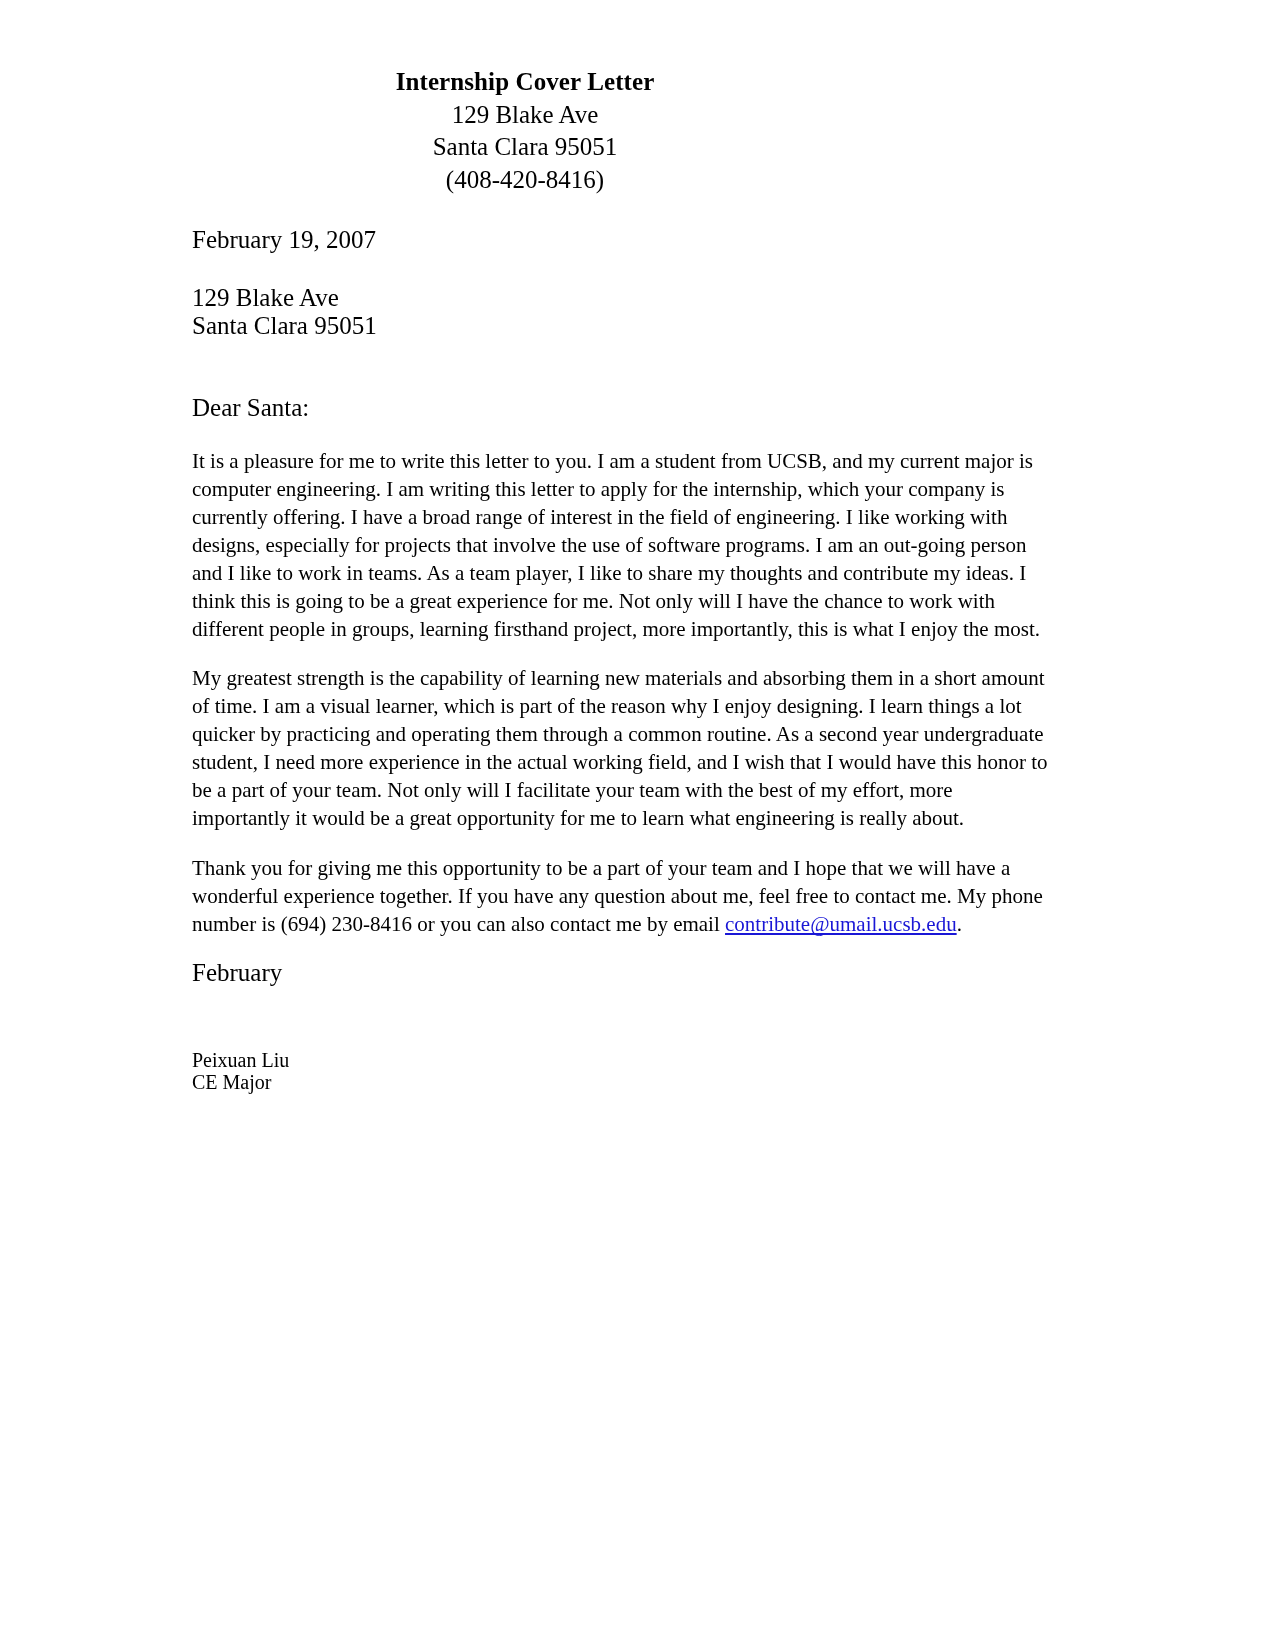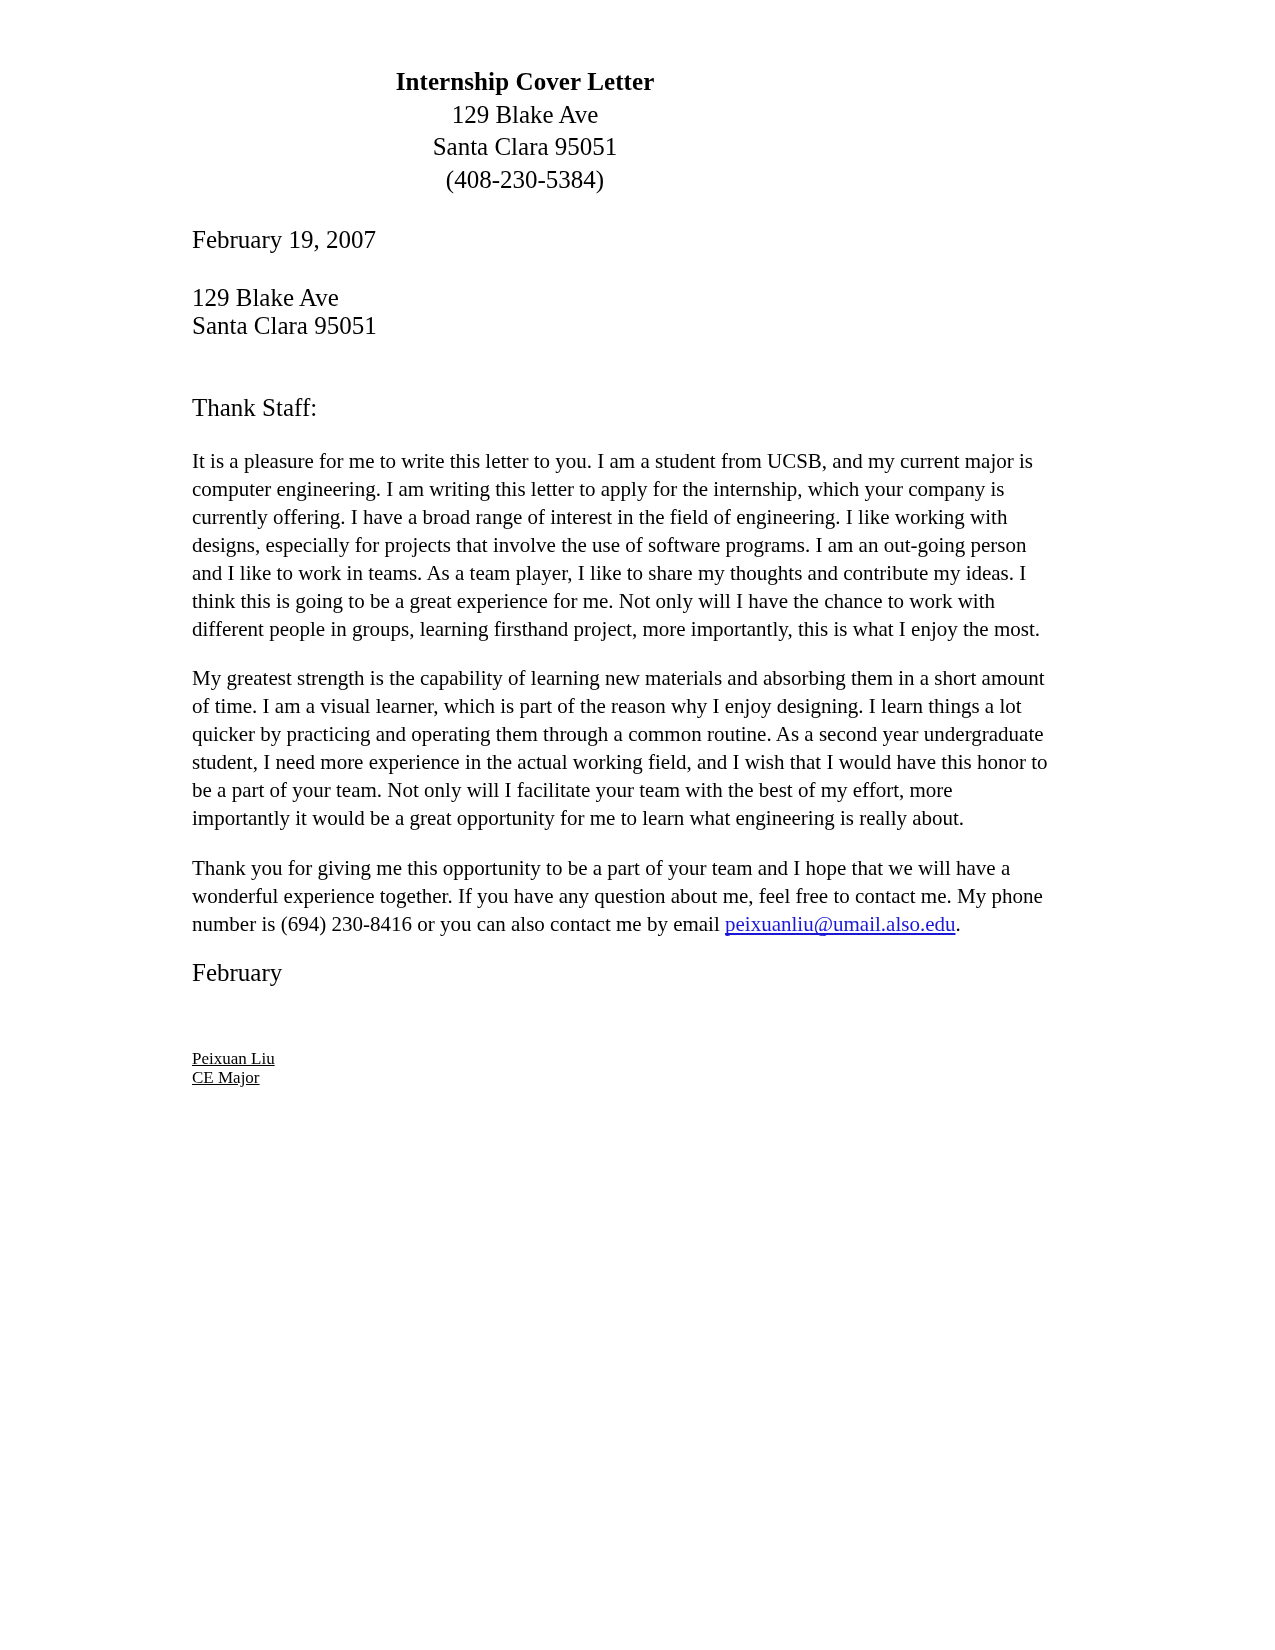--- a/index.html
+++ b/index.html
@@ -74,55 +74,54 @@
     color: #1a17d6;
     text-decoration: underline;
     text-decoration-skip-ink: none;
   }
   .closing {
     font-size: 25px;
     line-height: 1.12;
     margin: 14px 0 0 0;
   }
   .signature {
-    font-size: 17px;
+    font-size: 20px;
     line-height: 1.12;
     margin: 62px 0 0 0;
-    text-decoration: underline;
   }
   .signature div { white-space: nowrap; }
 </style>
 </head>
 <body>
 
 <div class="page">
 
   <header class="letterhead">
     <div class="title">Internship Cover Letter</div>
     <div class="line">129 Blake Ave</div>
     <div class="line">Santa Clara 95051</div>
-    <div class="line">(408-230-5384)</div>
+    <div class="line">(408-420-8416)</div>
   </header>
 
   <main class="body-block">
 
     <div class="date-line">February 19, 2007</div>
 
     <div class="return-address">
       <div>129 Blake Ave</div>
       <div>Santa Clara 95051</div>
     </div>
 
-    <div class="salutation">Thank Staff:</div>
+    <div class="salutation">Dear Santa:</div>
 
     <p class="para">It is a pleasure for me to write this letter to you. I am a student from UCSB, and my current major is computer engineering. I am writing this letter to apply for the internship, which your company is currently offering. I have a broad range of interest in the field of engineering. I like working with designs, especially for projects that involve the use of software programs. I am an out-going person and I like to work in teams. As a team player, I like to share my thoughts and contribute my ideas. I think this is going to be a great experience for me. Not only will I have the chance to work with different people in groups, learning firsthand project, more importantly, this is what I enjoy the most.</p>
 
     <p class="para">My greatest strength is the capability of learning new materials and absorbing them in a short amount of time. I am a visual learner, which is part of the reason why I enjoy designing. I learn things a lot quicker by practicing and operating them through a common routine. As a second year undergraduate student, I need more experience in the actual working field, and I wish that I would have this honor to be a part of your team. Not only will I facilitate your team with the best of my effort, more importantly it would be a great opportunity for me to learn what engineering is really about.</p>
 
-    <p class="para last-contact"><span>Thank you for giving me this opportunity to be a part of your team and I hope that we will have a wonderful experience together. If you have any question about me, feel free to contact me. My phone number is (694) 230-8416 or you can also contact me by email </span><a class="email-link" href="#">peixuanliu@umail.also.edu</a><span>.</span></p>
+    <p class="para last-contact"><span>Thank you for giving me this opportunity to be a part of your team and I hope that we will have a wonderful experience together. If you have any question about me, feel free to contact me. My phone number is (694) 230-8416 or you can also contact me by email </span><a class="email-link" href="#">contribute@umail.ucsb.edu</a><span>.</span></p>
 
     <div class="closing">February</div>
 
     <div class="signature">
       <div>Peixuan Liu</div>
       <div>CE Major</div>
     </div>
 
   </main>
 

